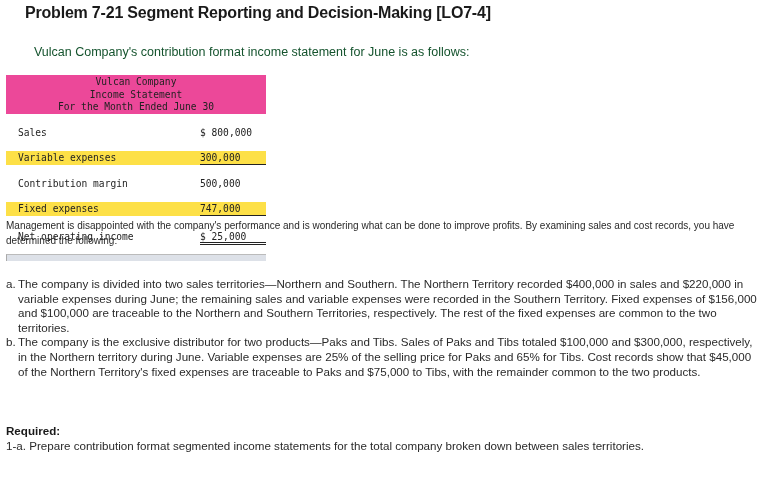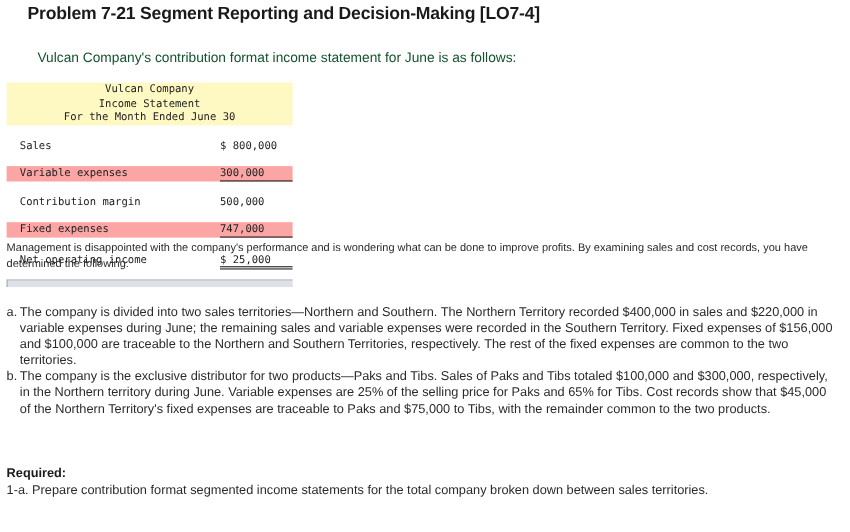--- a/index.html
+++ b/index.html
@@ -3,24 +3,24 @@
 <meta charset="utf-8">
 <style>
   html, body { margin: 0; padding: 0; background: #ffffff; }
   body { width: 773px; height: 484px; position: relative; overflow: hidden;
          font-family: "Liberation Sans", "DejaVu Sans", sans-serif; color: #222; }
   .title { position: absolute; left: 6px; top: 4px; font-size: 16px; font-weight: bold; color: #1a1a1a; letter-spacing: -0.2px; margin-left: 19px; }
   .intro { position: absolute; left: 6px; top: 45px; font-size: 12.5px; color: #14532d; margin-left: 28px; }
 
   .stmt { position: absolute; left: 6px; top: 75px; width: 260px;
           font-family: "DejaVu Sans Mono", "Liberation Mono", monospace; font-size: 9.6px; color: #222; }
-  .stmt-head { background: #fef9c3; text-align: center; padding-top: 1px; }
+  .stmt-head { background: #ec4899; text-align: center; padding-top: 1px; }
   .stmt-head div { height: 12.5px; line-height: 12.5px; }
   .stmt-row { display: flex; height: 13.5px; line-height: 13.5px; margin-top: 12px; }
-  .stmt-row.alt { background: #fca5a5; }
+  .stmt-row.alt { background: #fde047; }
   .stmt-row .lbl { flex: 1; padding-left: 12px; }
   .stmt-row .val { width: 58px; padding-right: 8px; margin-right: 0; }
   .stmt-row .val.ul { border-bottom: 1px solid #222; }
   .stmt-row.nop { height: 17px; line-height: 17px; }
   .stmt-row .val.dbl { border-bottom: 3px double #222; }
   .stmt-foot { margin-top: 9px; height: 6px; background: #dde1e8; border-left: 1px solid #aaa; border-top: 1px solid #bbb; }
 
   .para { position: absolute; left: 6px; font-size: 10px; line-height: 14.6px; color: #2a2a2a; width: 755px; }
   .p-mgmt { top: 219px; }
   .list { position: absolute; left: 6px; top: 277px; width: 758px; font-size: 11.6px; line-height: 14.6px; color: #2a2a2a; }

